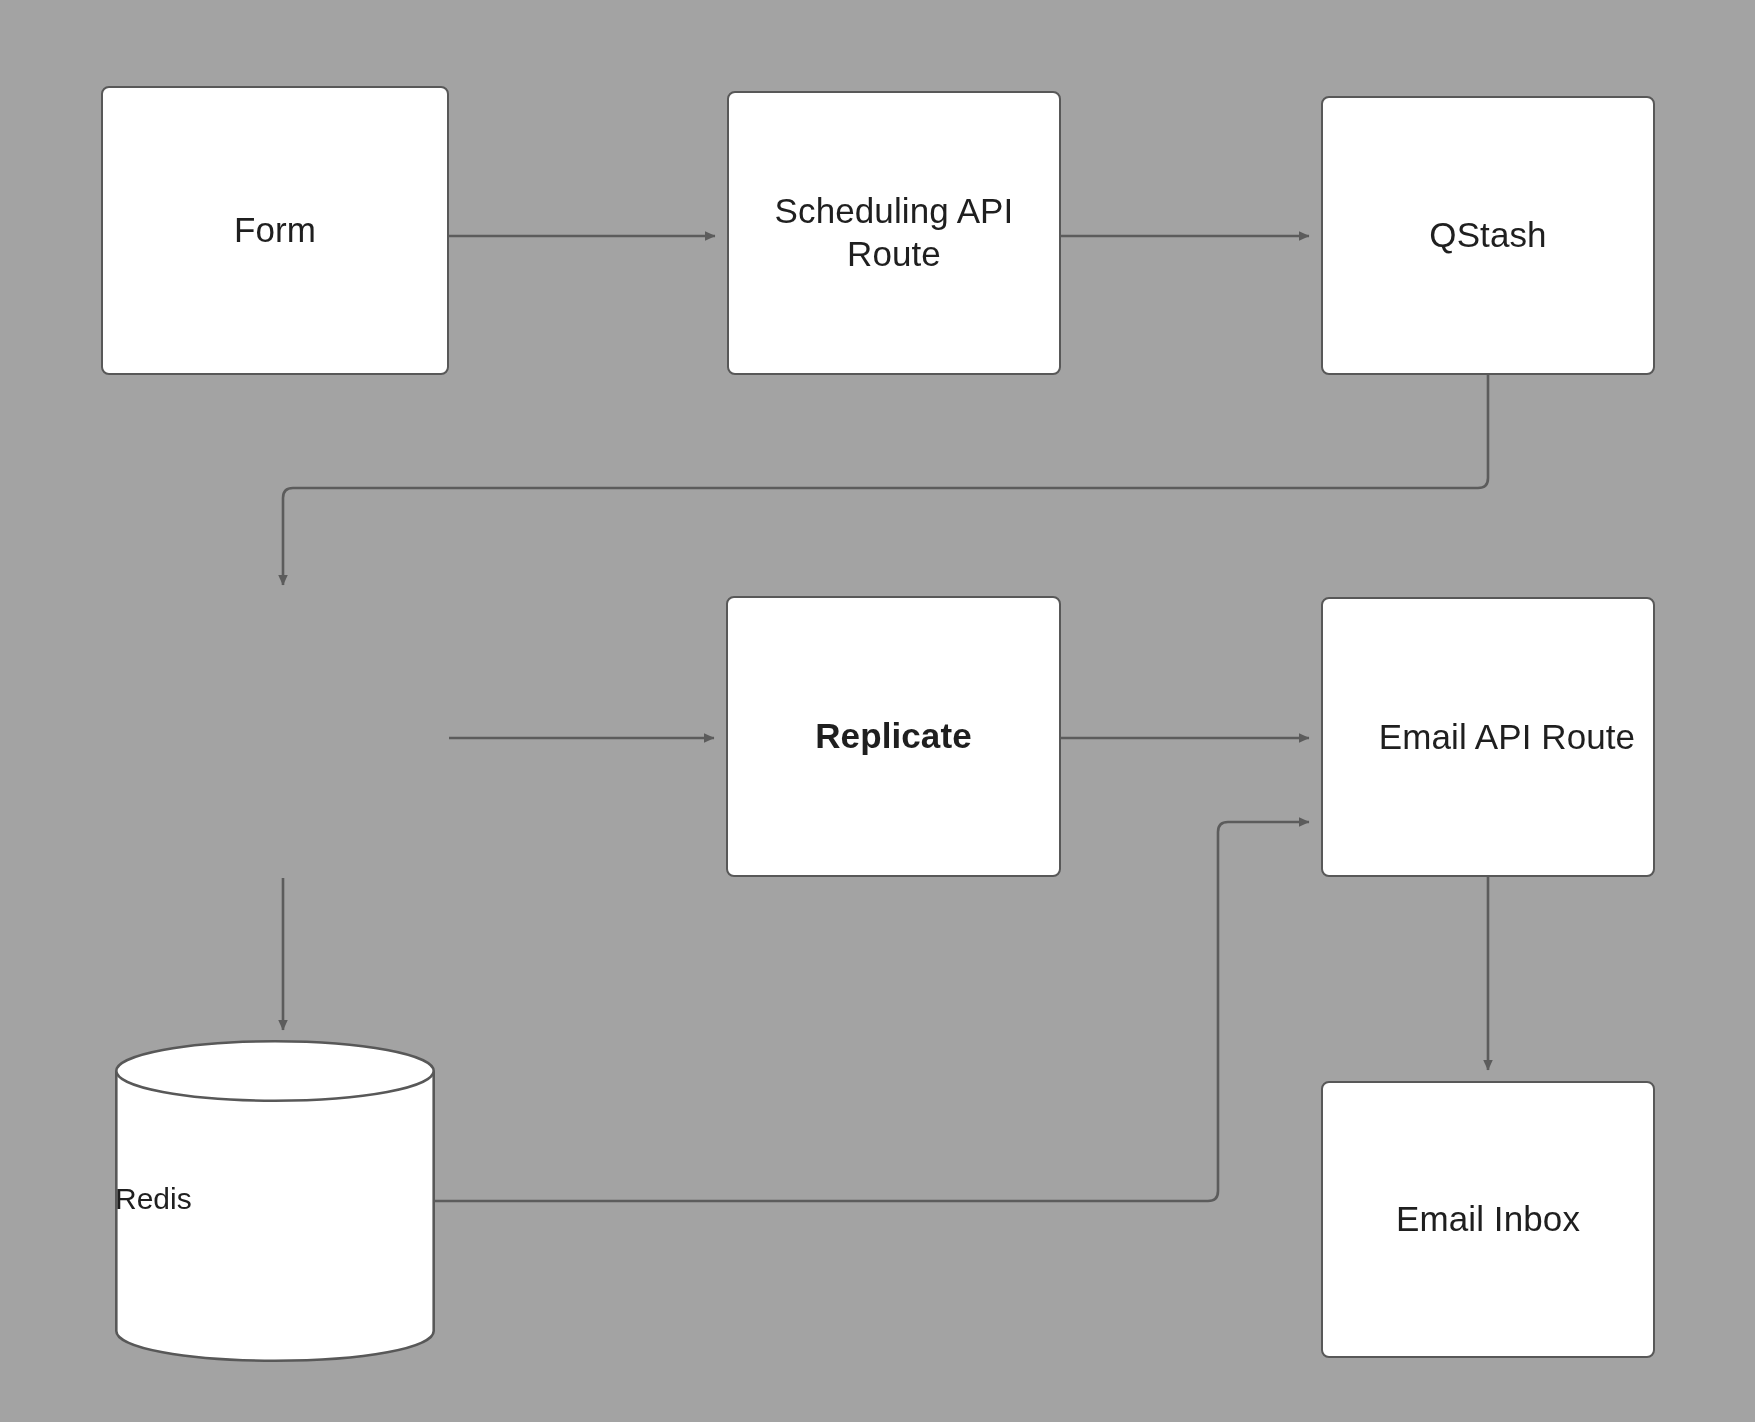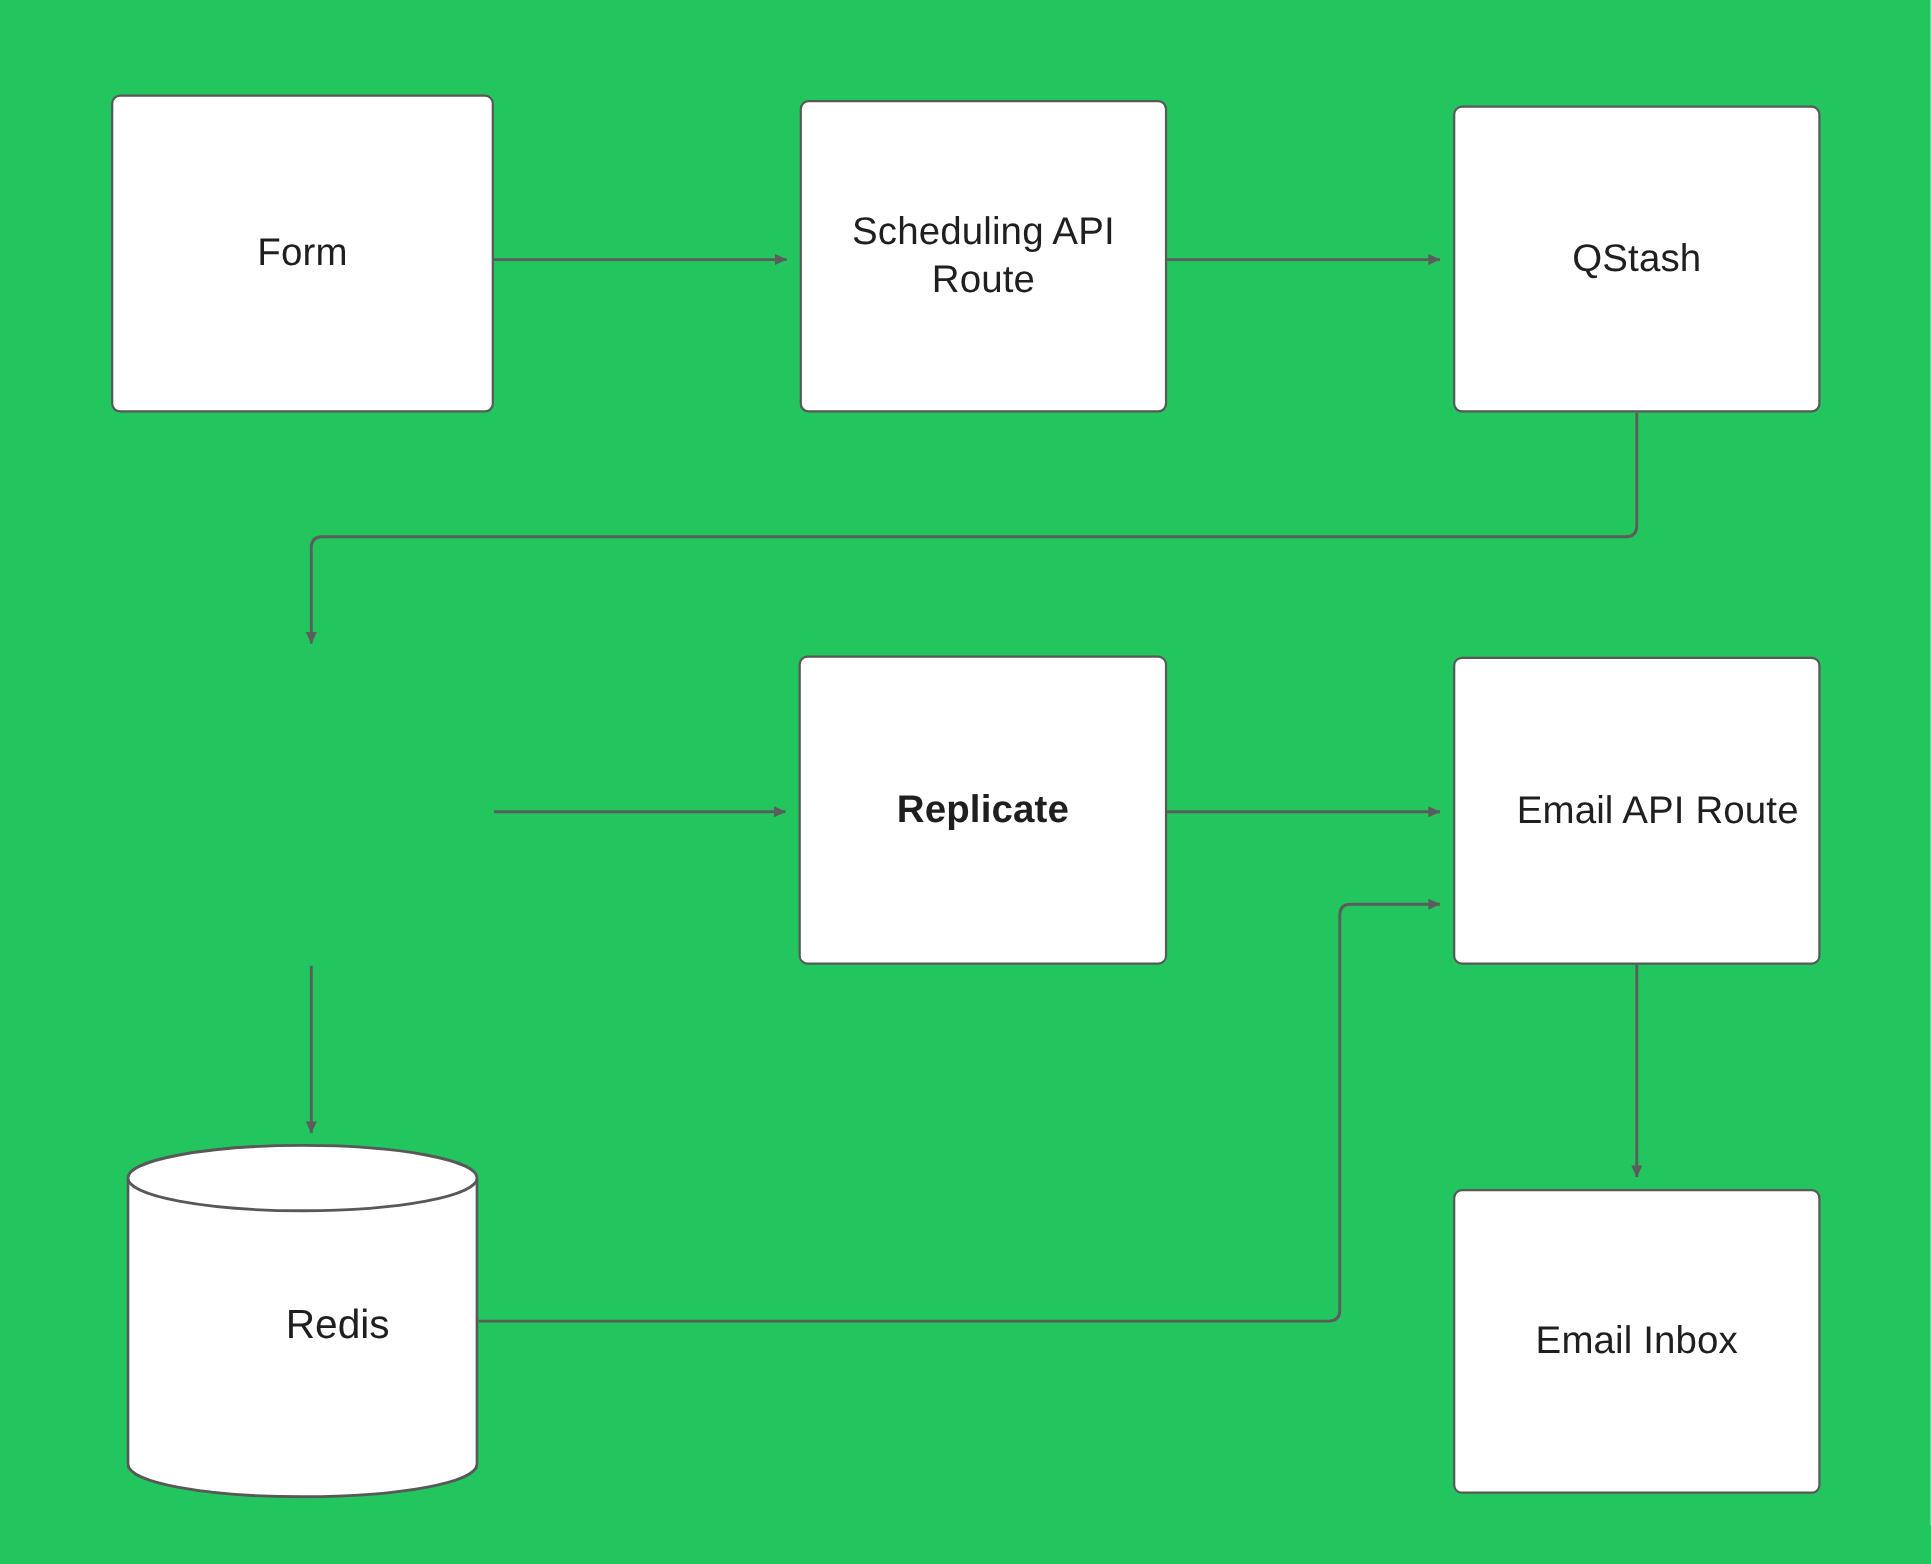--- a/index.html
+++ b/index.html
@@ -10,21 +10,21 @@
   body {
     width: 1755px;
     height: 1422px;
     font-family: "Liberation Sans", sans-serif;
     overflow: hidden;
   }
   #canvas {
     position: relative;
     width: 1755px;
     height: 1422px;
-    background: #22c55e;
+    background: #a3a3a3;
   }
   #edges {
     position: absolute;
     left: 0;
     top: 0;
     width: 1755px;
     height: 1422px;
     pointer-events: none;
   }
   .node {
@@ -55,25 +55,24 @@
   }
   .cylinder svg {
     position: absolute;
     left: 0;
     top: 0;
   }
   .cylinder .cyl-label {
     position: absolute;
     left: 0;
     width: 100%;
-    text-align: center;
+    text-align: left;
     color: #1f1f1f;
-    font-size: 37px;
+    font-size: 30px;
     line-height: 1.22;
-    padding-left: 32px;
   }
 </style>
 </head>
 <body>
 
 <div id="canvas">
 
   <svg id="edges" width="1755" height="1422" viewBox="0 0 1755 1422" xmlns="http://www.w3.org/2000/svg">
     <defs>
       <marker id="arrow" markerWidth="12" markerHeight="12" refX="10.5" refY="5" orient="auto" markerUnits="userSpaceOnUse">

